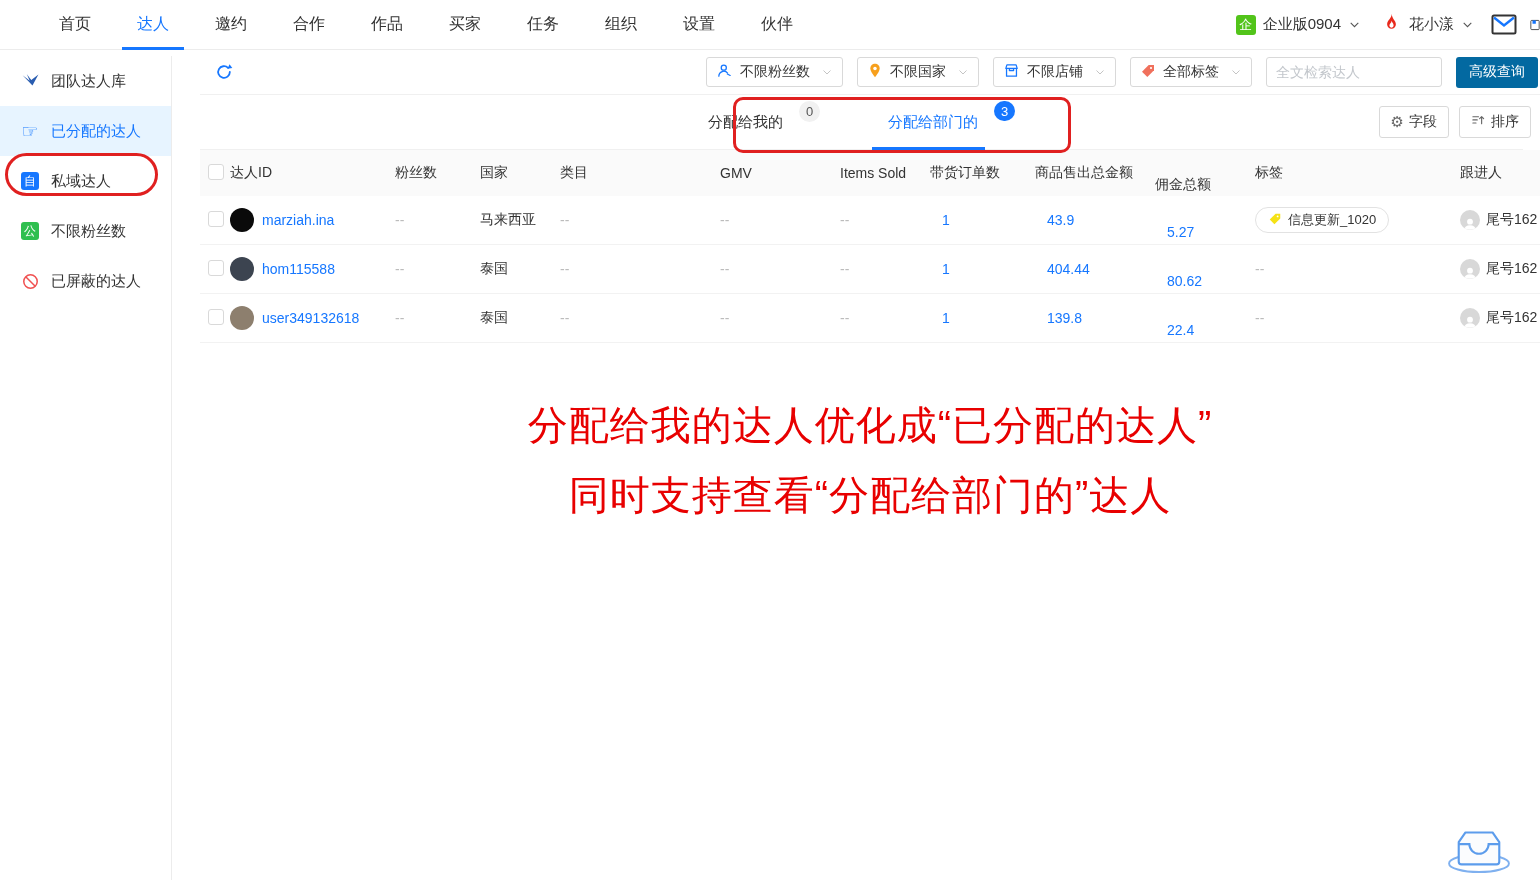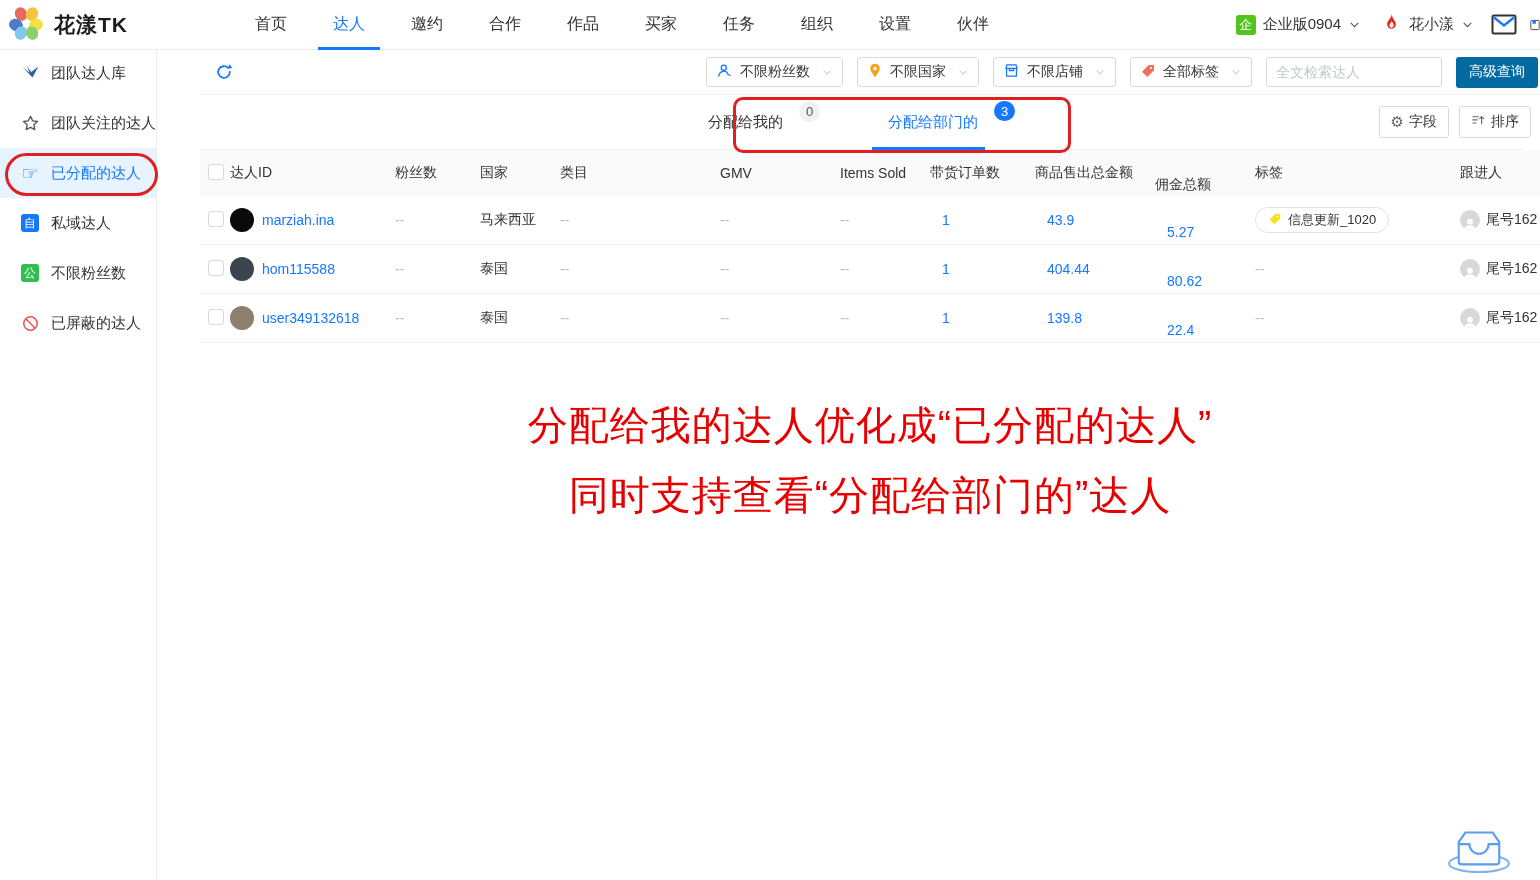--- a/index.html
+++ b/index.html
@@ -19,21 +19,21 @@
   .nav-item.active::after { content:""; position:absolute; left:8px; right:8px; bottom:0;
     height:3px; background:#1677ff; }
   .topbar-right { margin-left:auto; display:flex; align-items:center; gap:7px; font-size:15px; }
   .ent-badge { width:20px; height:20px; background:#52c41a; color:#fff; border-radius:3px;
     font-size:13px; display:flex; align-items:center; justify-content:center; }
   .chev { display:inline-flex; }
   .mail-icon { margin-left:10px; display:inline-flex; }
   .edge-icon { width:10px; height:26px; overflow:hidden; display:inline-flex; margin-left:6px; }
 
   
-  .sidebar { position:absolute; top:48px; left:0; width:157px; bottom:0;
+  .sidebar { position:absolute; top:56px; left:0; width:172px; bottom:0;
     border-right:1px solid #ececec; background:#fff; padding-top:0; }
   .side-item { height:50px; display:flex; align-items:center; gap:11px; padding-left:20px;
     font-size:15px; color:#333; cursor:pointer; }
   .side-item.active { background:#e7f4ff; color:#1677ff; }
   .side-ico { width:20px; height:20px; display:flex; align-items:center; justify-content:center;
     font-size:17px; flex:0 0 20px; }
   .mini-badge { width:18px; height:18px; border-radius:3px; color:#fff; font-size:12px;
     display:flex; align-items:center; justify-content:center; }
   .mini-badge.blue { background:#1677ff; }
   .mini-badge.green { background:#2fbf4f; }
@@ -112,33 +112,20 @@
   .anno-line2 { top:468px; }
 
   .inbox-float { position:absolute; right:26px; bottom:2px; z-index:2; }
 </style>
 </head>
 <body>
 
 <div class="page">
 
   <div class="topbar">
-    <div class="logo-area">
-      <span>
-        <svg width="36" height="36" viewBox="0 0 36 36">
-          <ellipse cx="13" cy="9" rx="6" ry="7" fill="#e86a5e" transform="rotate(-25 13 9)"></ellipse>
-          <ellipse cx="24" cy="9" rx="6" ry="7" fill="#f5c242" transform="rotate(25 24 9)"></ellipse>
-          <ellipse cx="8" cy="20" rx="6" ry="7" fill="#4a7bd0" transform="rotate(-70 8 20)"></ellipse>
-          <ellipse cx="28" cy="20" rx="6" ry="7" fill="#f0e04a" transform="rotate(70 28 20)"></ellipse>
-          <ellipse cx="13" cy="28" rx="6" ry="7" fill="#7fc9ee" transform="rotate(25 13 28)"></ellipse>
-          <ellipse cx="24" cy="28" rx="6" ry="7" fill="#8fce6d" transform="rotate(-25 24 28)"></ellipse>
-        </svg>
-      </span>
-      <span class="logo-title">花漾TK</span>
-    </div>
     <div class="nav">
       <div class="nav-item">首页</div>
       <div class="nav-item active">达人</div>
       <div class="nav-item">邀约</div>
       <div class="nav-item">合作</div>
       <div class="nav-item">作品</div>
       <div class="nav-item">买家</div>
       <div class="nav-item">任务</div>
       <div class="nav-item">组织</div>
       <div class="nav-item">设置</div>
@@ -181,28 +168,20 @@
   </div>
 
   <div class="sidebar">
     <div class="side-item">
       <span class="side-ico">
         <svg width="19" height="19" viewBox="0 0 24 24">
             <path d="M2 4l9 7-3.6-8.2L13 10l9-7-7.5 14L2 4z" fill="#2a5db0"></path>
           </svg>
       </span>
       <span>团队达人库</span>
-    </div>
-    <div class="side-item">
-      <span class="side-ico">
-        <svg width="19" height="19" viewBox="0 0 24 24">
-            <path d="M12 3l2.7 5.6 6.1.85-4.5 4.2 1.1 6.05L12 16.8l-5.4 2.9 1.1-6.05L3.2 9.45l6.1-.85z" fill="none" stroke="#555" stroke-width="1.7" stroke-linejoin="round"></path>
-          </svg>
-      </span>
-      <span>团队关注的达人</span>
     </div>
     <div class="side-item active">
       <span class="side-ico hand-glyph">☞</span>
       <span>已分配的达人</span>
     </div>
     <div class="side-item">
       <span class="side-ico">
         <span class="mini-badge blue">自</span>
       </span>
       <span>私域达人</span>

